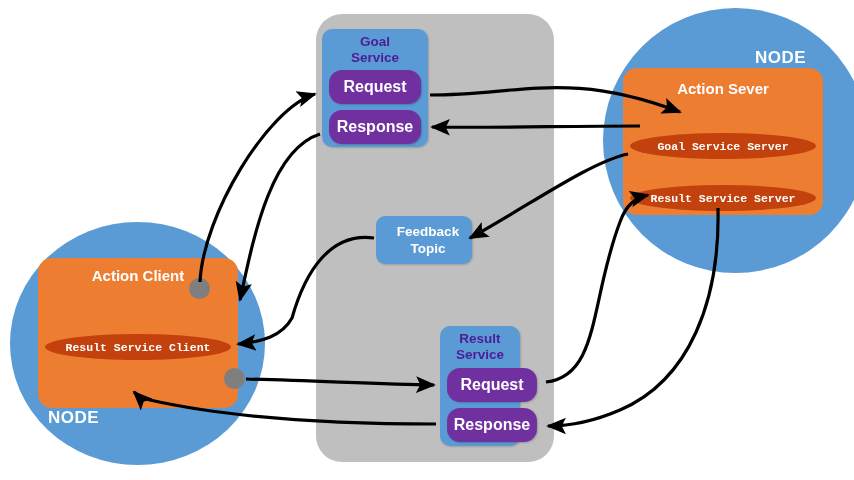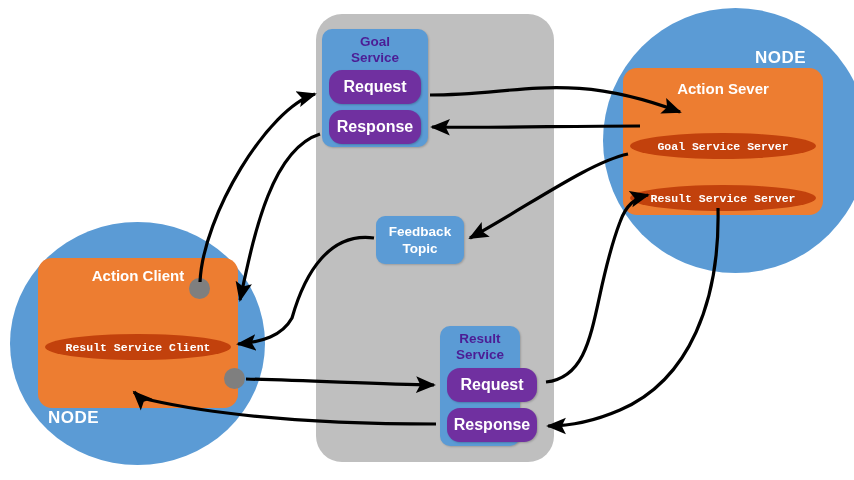--- a/index.html
+++ b/index.html
@@ -94,20 +94,21 @@
     z-index: 14;
     display: flex;
     flex-direction: column;
     align-items: center;
     justify-content: center;
     color: #ffffff;
     font-size: 13.5px;
     font-weight: bold;
     line-height: 17px;
     box-shadow: 1px 1px 2px rgba(0,0,0,0.18);
+    padding-left: 8px;
   }
 
   
   .node-circle {
     position: absolute;
     background: #5B9BD5;
     border-radius: 50%;
     z-index: 8;
   }
   #node-server { left: 603px; top: 8px;   width: 265px; height: 265px; }

